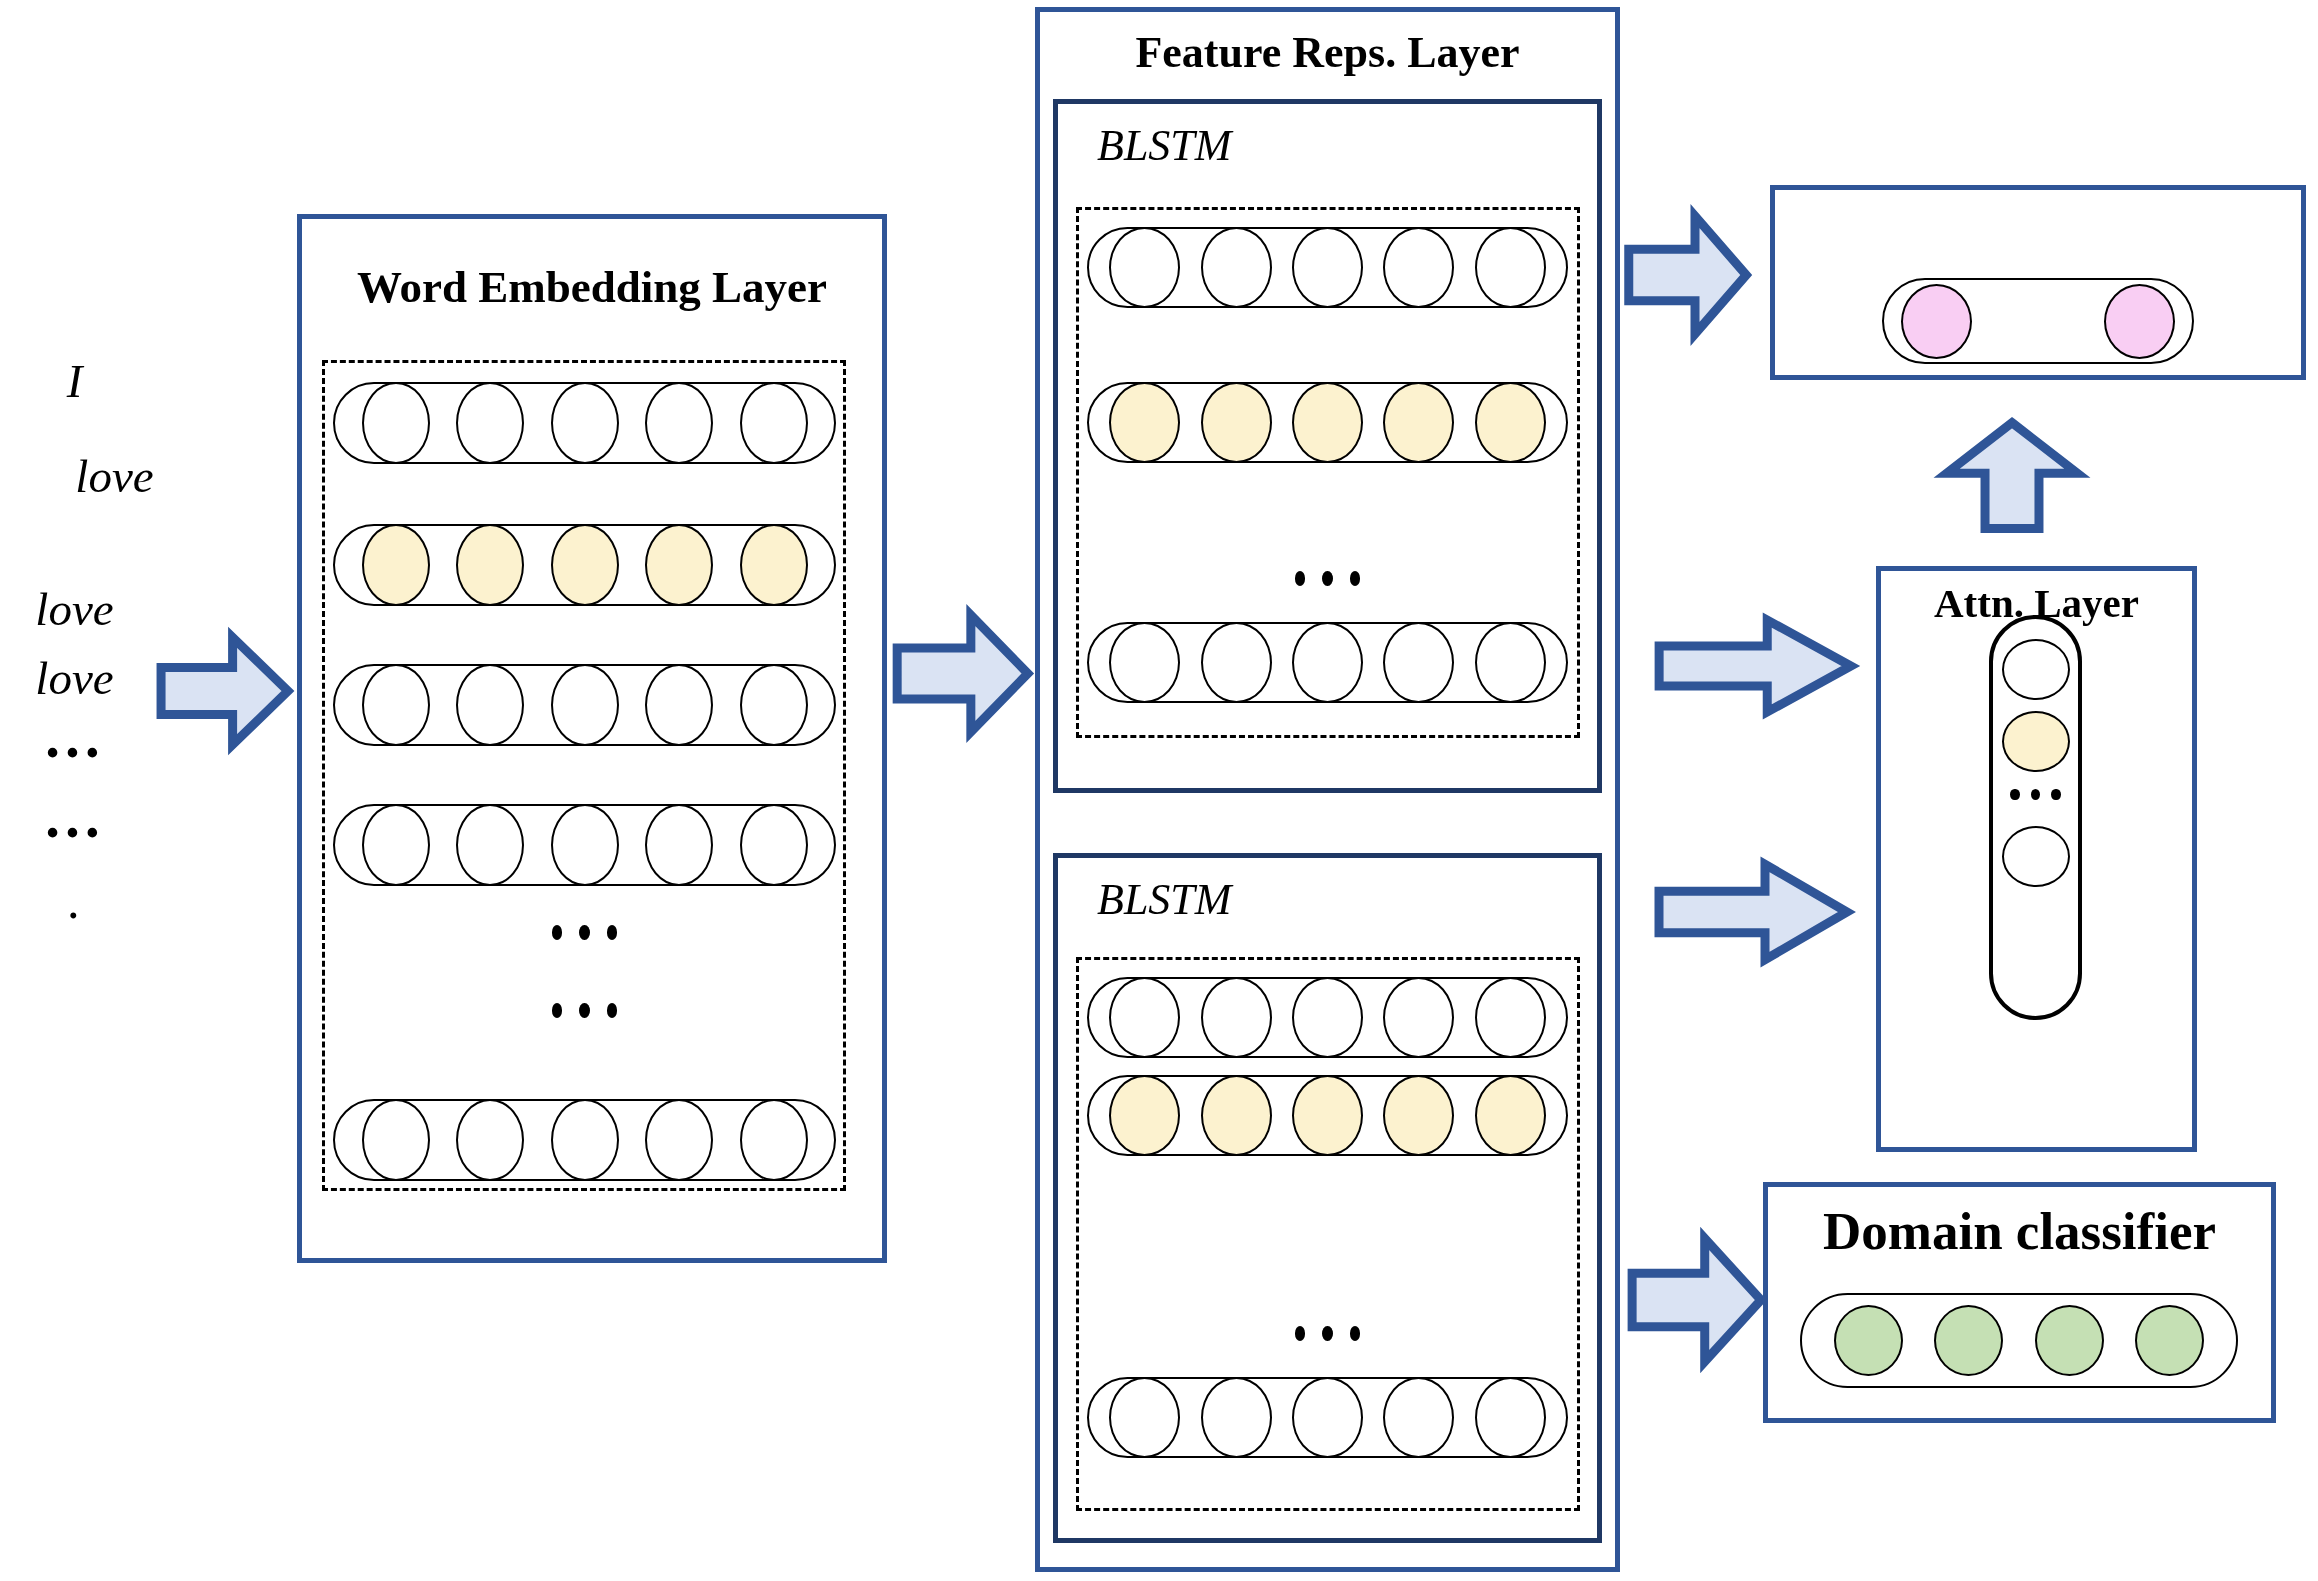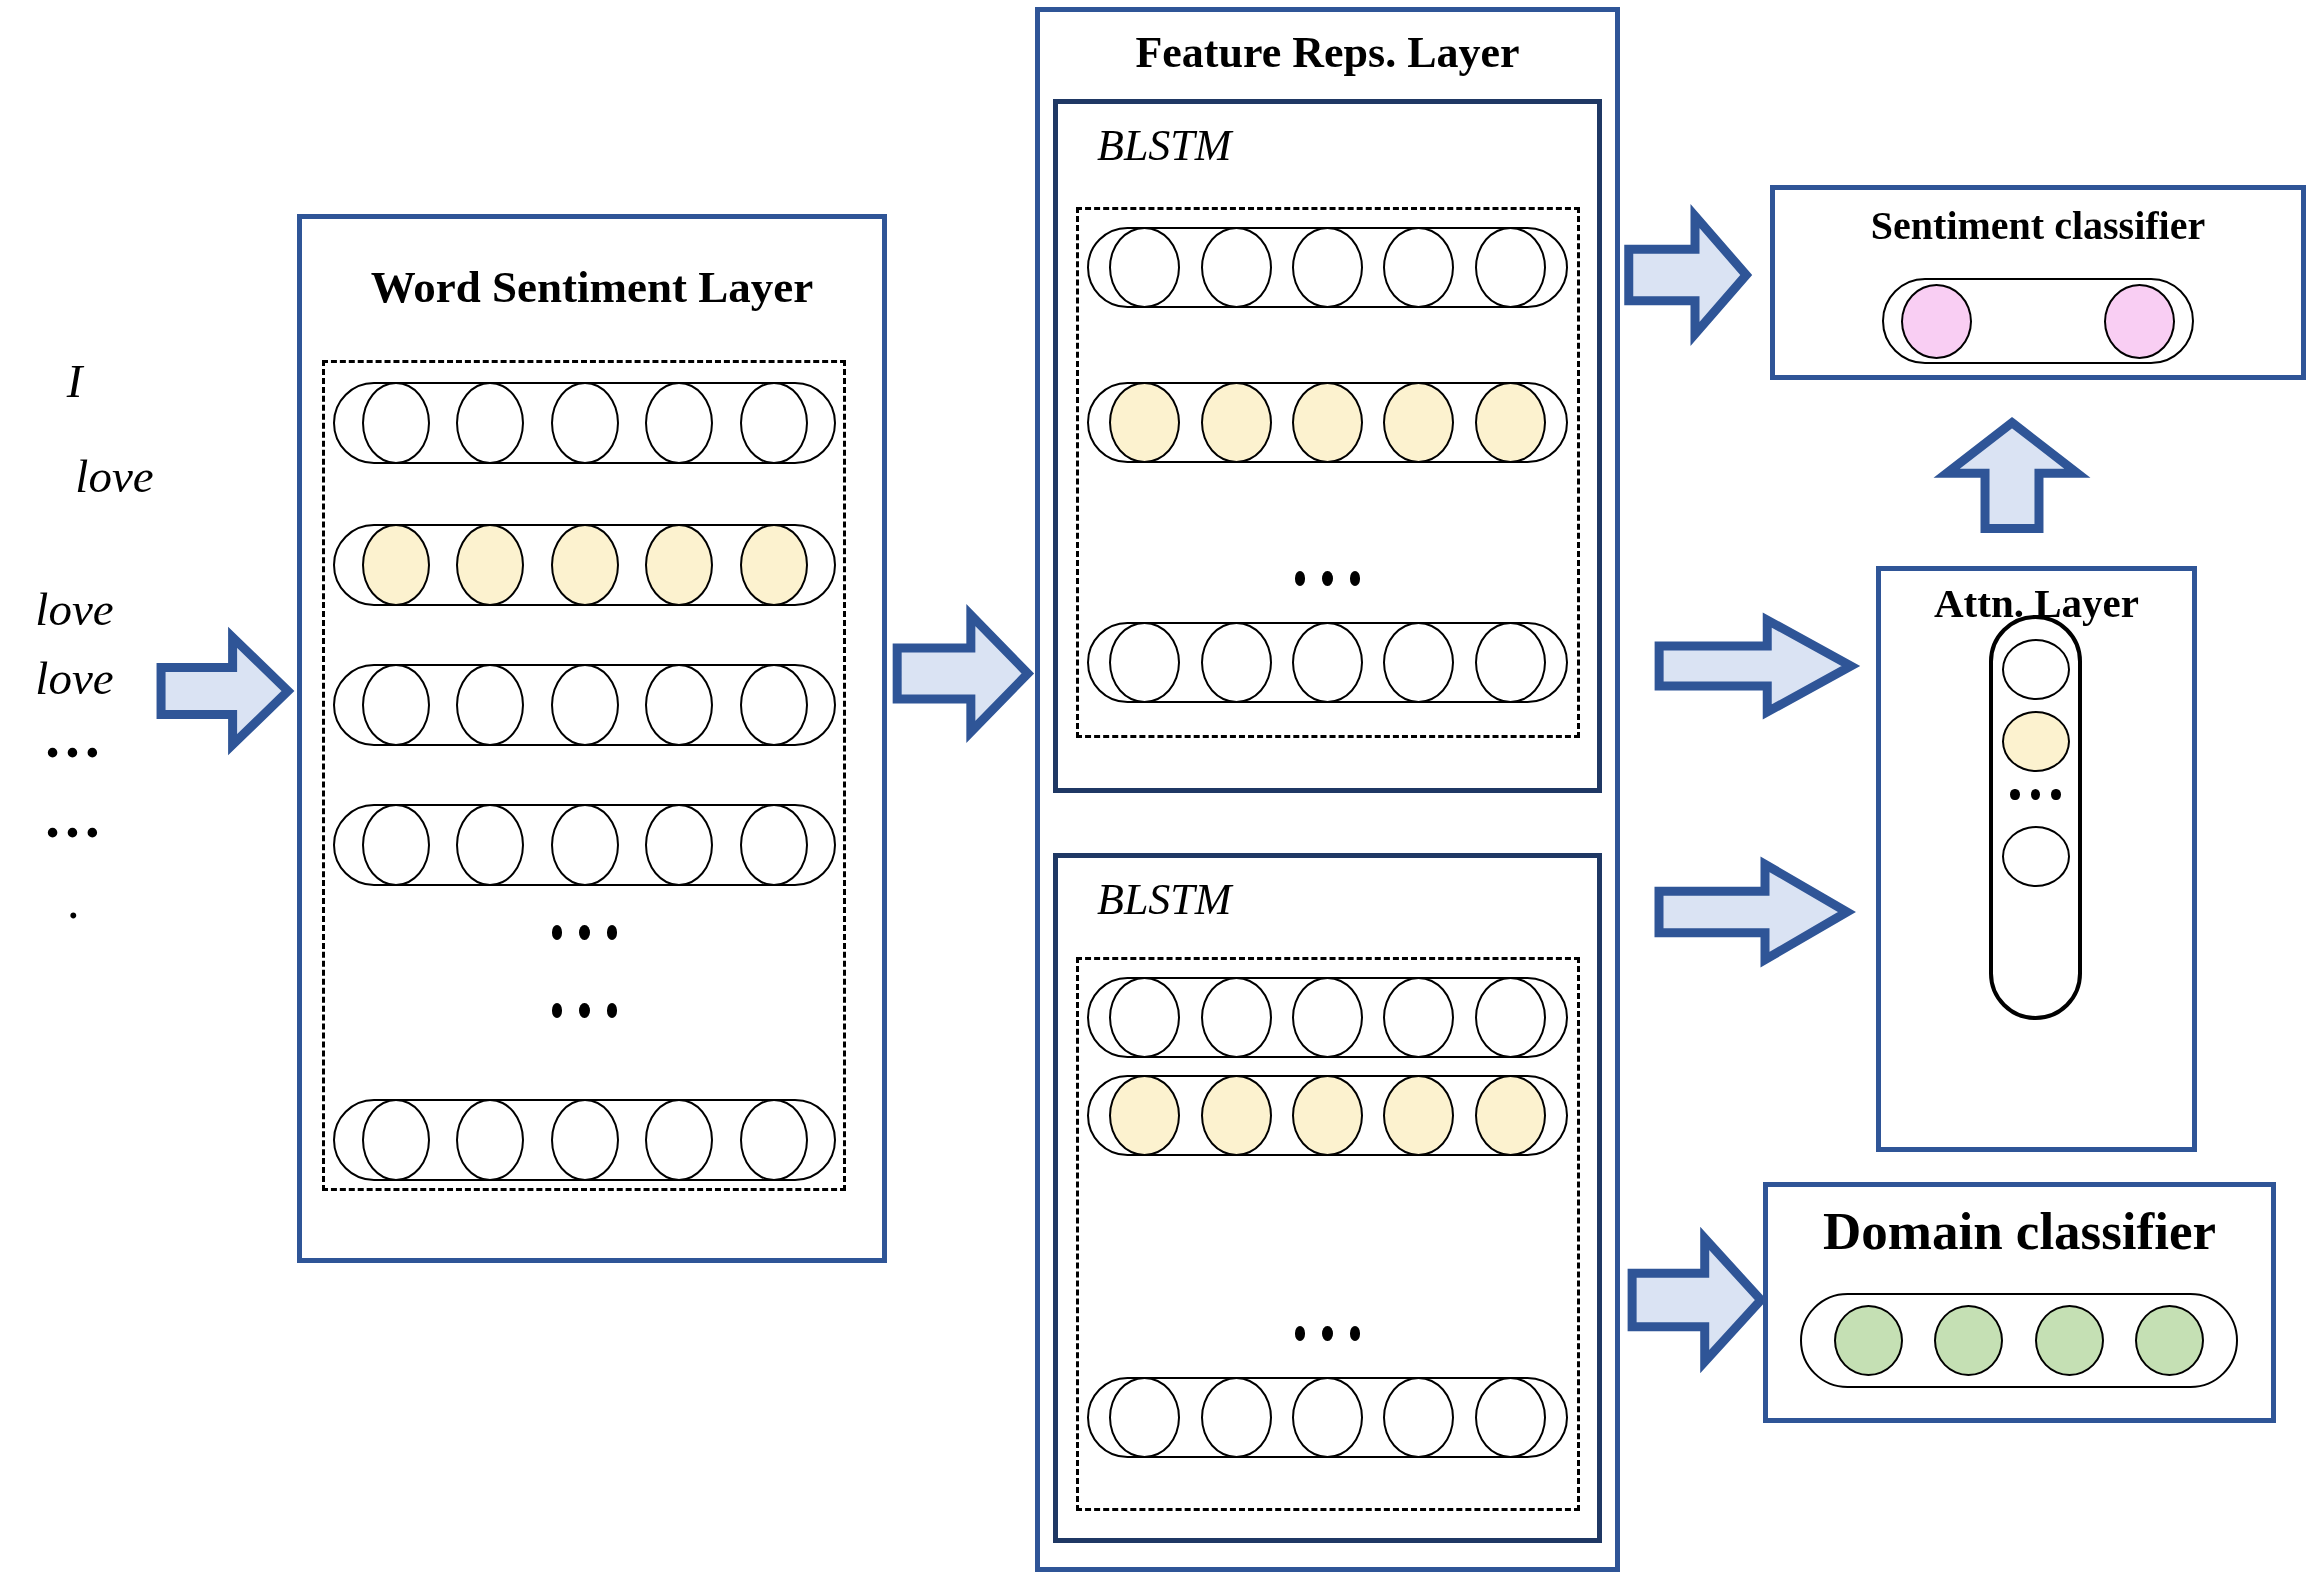--- a/index.html
+++ b/index.html
@@ -89,21 +89,21 @@
 
   <svg class="arrow" style="left:1628px;top:1229px;width:137px;height:142px;" viewBox="0 0 100 90" preserveAspectRatio="none">
     <polygon points="3,28 56,28 56,6 97,45 56,84 56,62 3,62"></polygon>
     </svg>
 
   <svg class="arrow" style="left:1941px;top:418px;width:142px;height:115px;" viewBox="0 0 100 100" preserveAspectRatio="none">
     <polygon points="50,4 96,48 69,48 69,96 31,96 31,48 4,48"></polygon>
     </svg>
 
   <div class="box" style="left:297px;top:214px;width:590px;height:1049px;"></div>
-  <div class="title t-we" style="left:297px;top:261px;width:590px;">Word Sentiment Layer</div>
+  <div class="title t-we" style="left:297px;top:261px;width:590px;">Word Embedding Layer</div>
   <div class="dashedbox" style="left:322px;top:360px;width:524px;height:831px;"></div>
 
   <div class="pill we-row" style="left:333px;top:382px;width:503px;height:82px;">
       <span class="circle" style="background: rgb(255, 255, 255);"></span>
       <span class="circle" style="background: rgb(255, 255, 255);"></span>
       <span class="circle" style="background: rgb(255, 255, 255);"></span>
       <span class="circle" style="background: rgb(255, 255, 255);"></span>
       <span class="circle" style="background: rgb(255, 255, 255);"></span>
     </div>
   <div class="pill we-row" style="left:333px;top:524px;width:503px;height:82px;">
@@ -202,21 +202,20 @@
     </div>
   <div class="pill bl-row" style="left:1087px;top:1377px;width:481px;height:81px;">
       <span class="circle" style="background: rgb(255, 255, 255);"></span>
       <span class="circle" style="background: rgb(255, 255, 255);"></span>
       <span class="circle" style="background: rgb(255, 255, 255);"></span>
       <span class="circle" style="background: rgb(255, 255, 255);"></span>
       <span class="circle" style="background: rgb(255, 255, 255);"></span>
     </div>
 
   <div class="box" style="left:1770px;top:185px;width:536px;height:195px;"></div>
-  <div class="title t-small" style="left:1770px;top:202px;width:536px;">Sentiment classifier</div>
   <div class="pill sent-pill pill--spread" style="left:1882px;top:278px;width:312px;height:86px;">
       <span class="circle" style="background: rgb(249, 206, 243);"></span>
       <span class="circle" style="background: rgb(249, 206, 243);"></span>
     </div>
 
   <div class="box" style="left:1876px;top:566px;width:321px;height:586px;"></div>
   <div class="title t-attn" style="left:1876px;top:579px;width:321px;">Attn. Layer</div>
   <div class="attn-pill" style="left:1989px;top:615px;width:93px;height:405px;">
     <span class="attn-circle" style="top:20px;background:#FFFFFF;"></span>
     <span class="attn-circle" style="top:92px;background:#FCF2CF;"></span>

